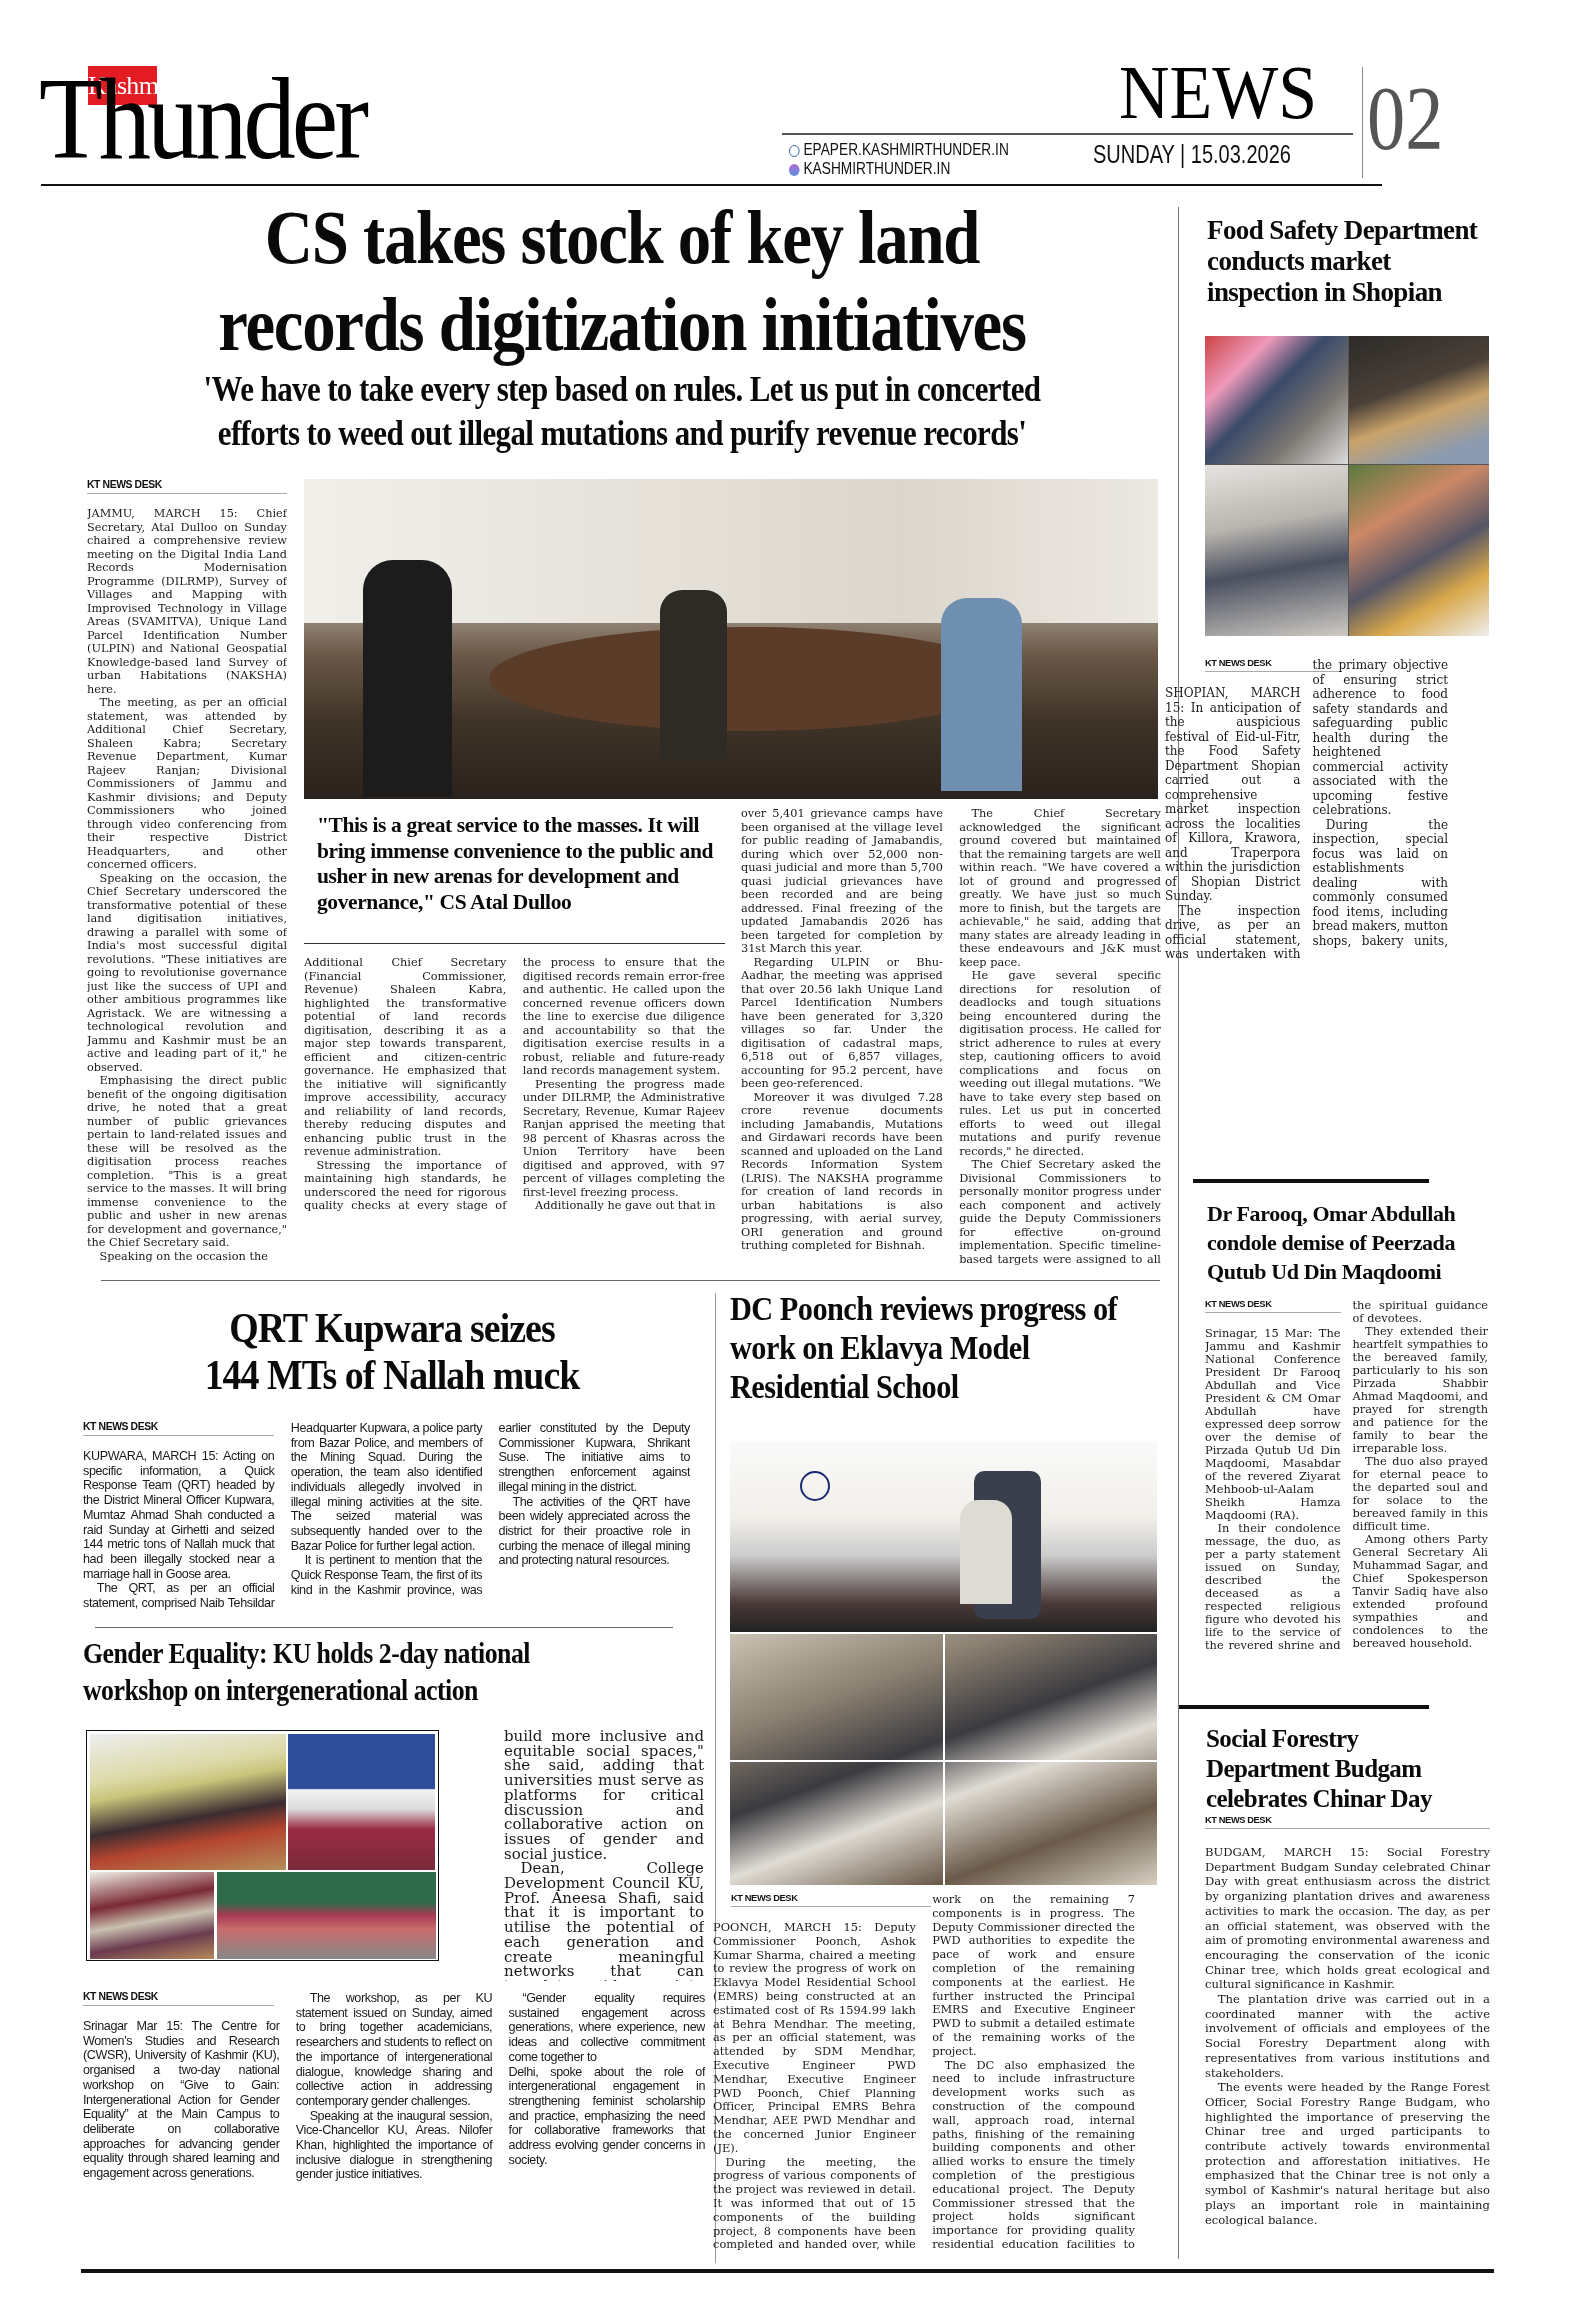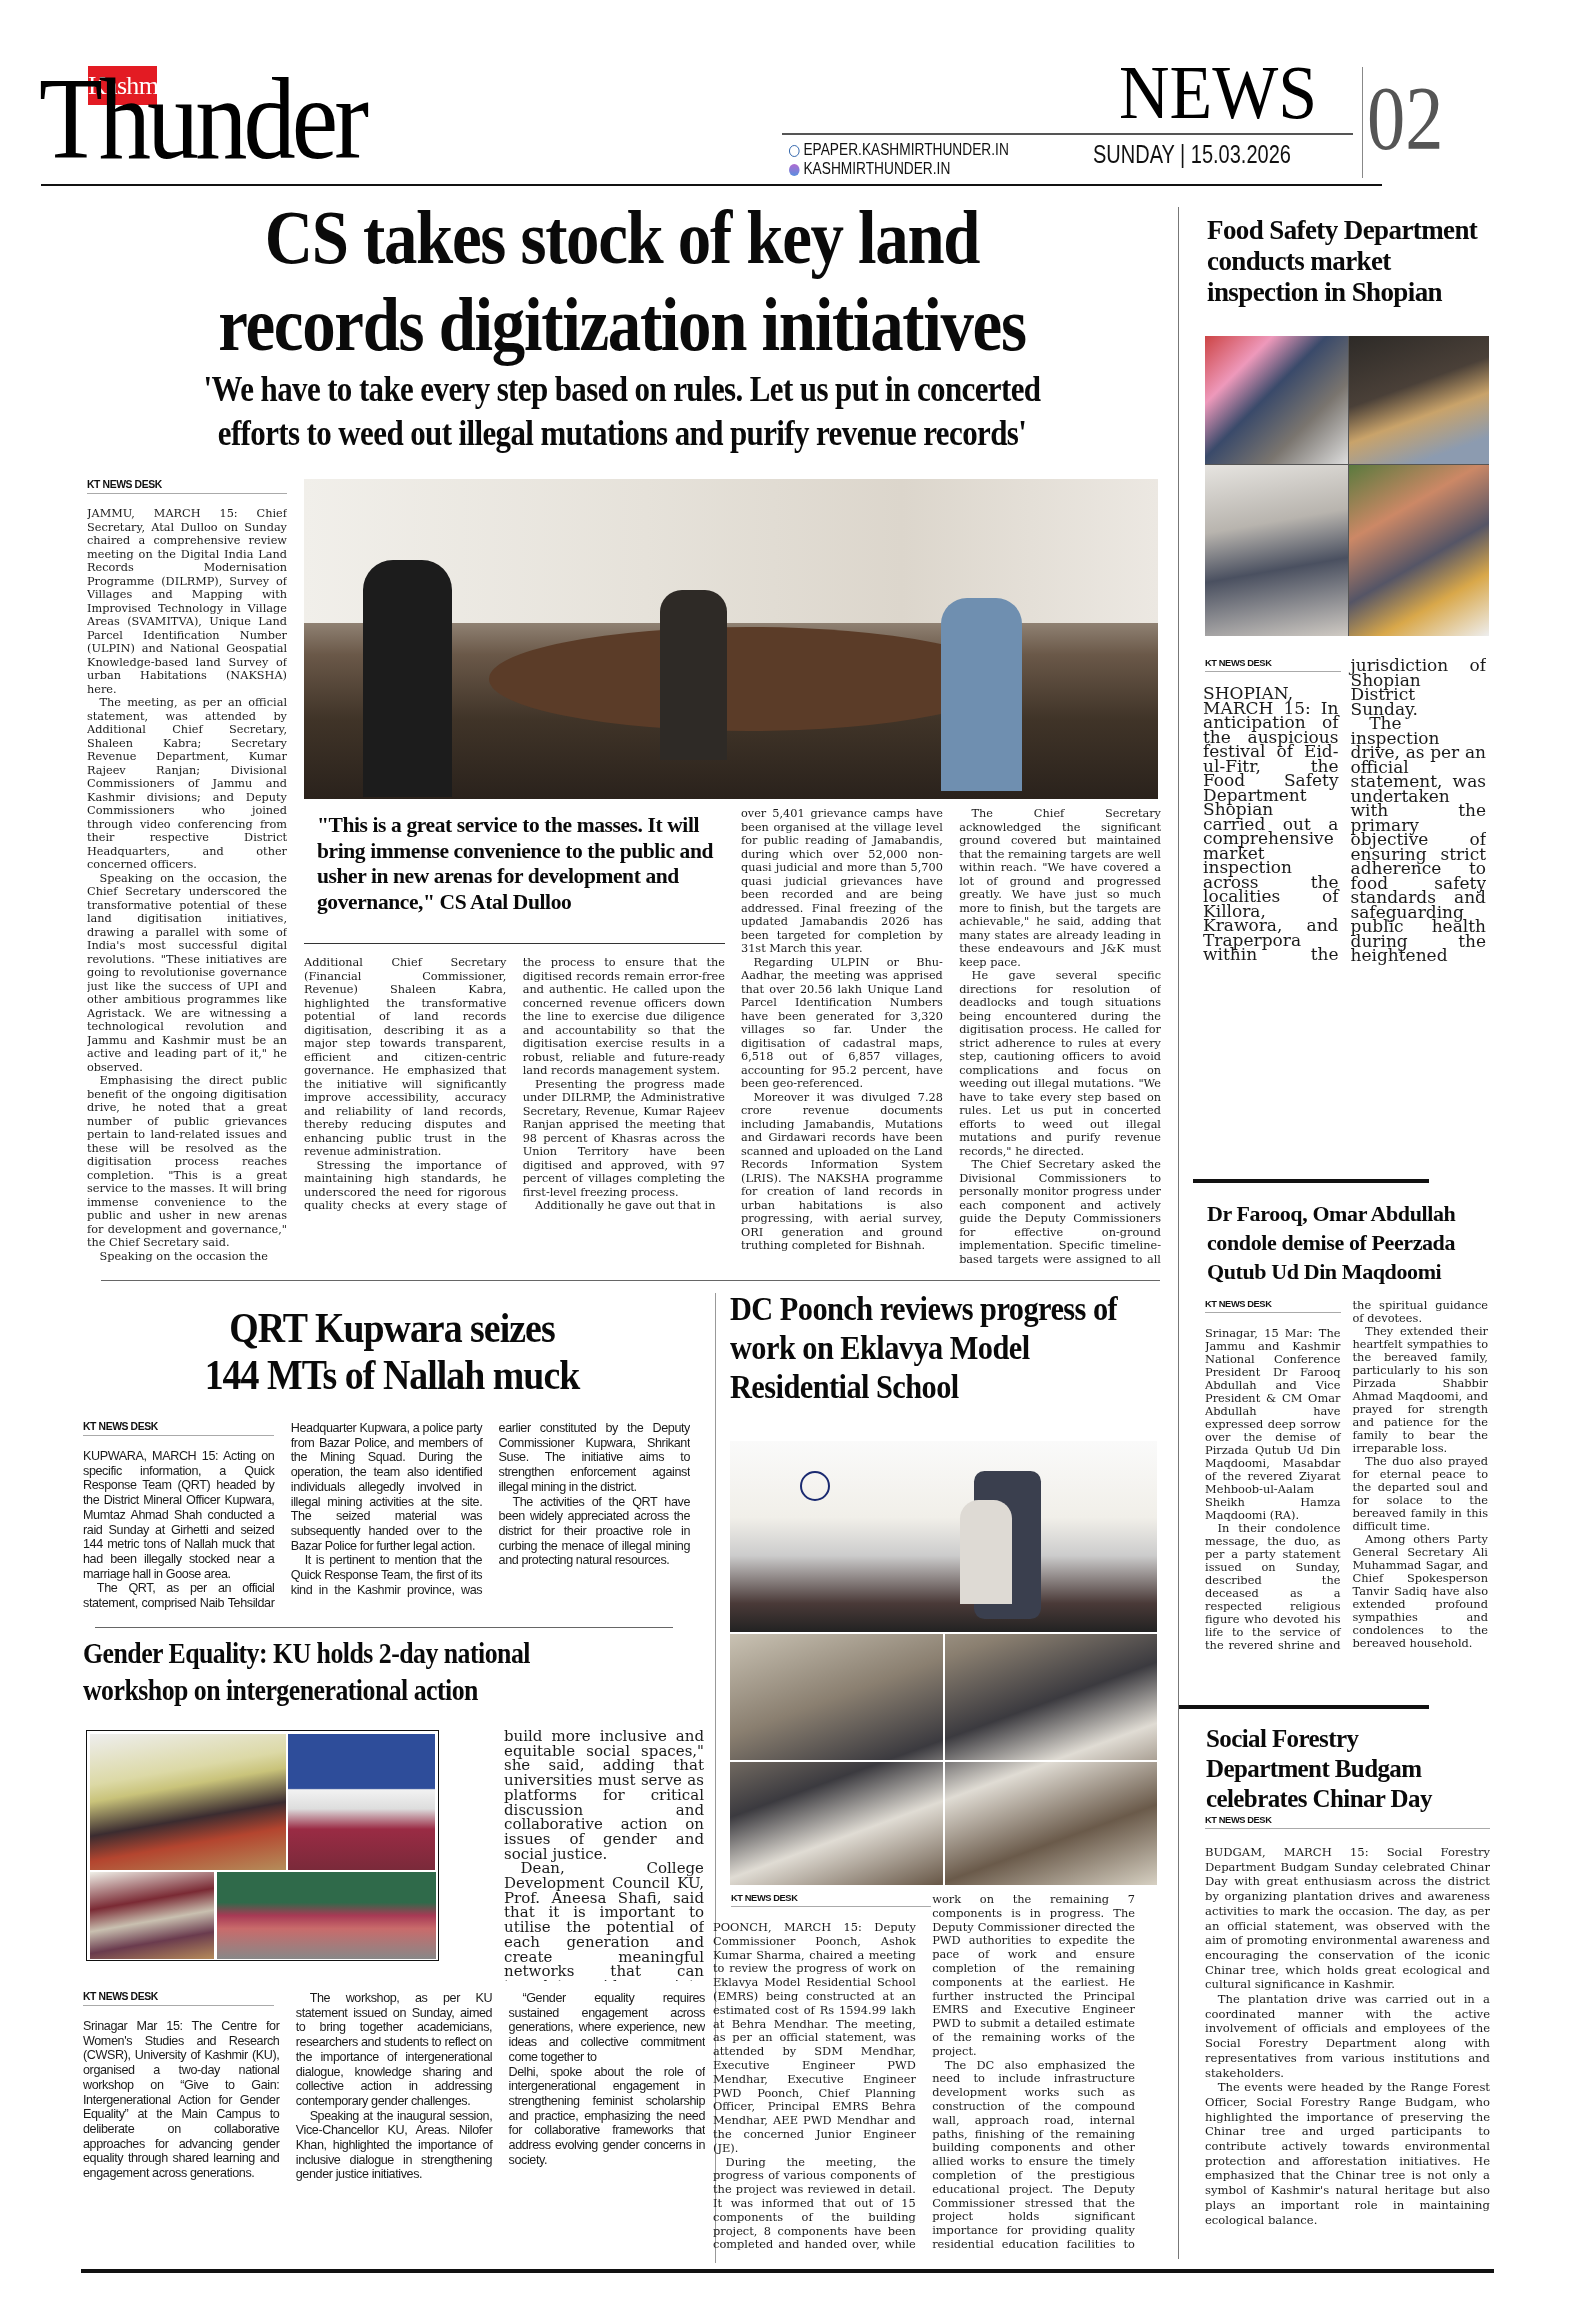--- a/index.html
+++ b/index.html
@@ -98,21 +98,21 @@
   <div class="photo" style="left:1205px;top:336px;width:284px;height:300px;background:#555">
     <div class="abs" style="left:0;top:0;width:143px;height:128px;background:linear-gradient(135deg,#c44 0%,#e9b 25%,#3a4a6a 45%,#7a756f 70%,#ddd 100%)"></div>
     <div class="abs" style="left:144px;top:0;width:140px;height:128px;background:linear-gradient(160deg,#2d2a27 0%,#4a4038 40%,#c9a36a 60%,#8c9bb0 85%)"></div>
     <div class="abs" style="left:0;top:129px;width:143px;height:171px;background:linear-gradient(170deg,#e6e4e0 0%,#b8b4ae 35%,#4a5060 60%,#cfcac3 100%)"></div>
     <div class="abs" style="left:144px;top:129px;width:140px;height:171px;background:linear-gradient(150deg,#5a7a3e 0%,#c86 30%,#556 55%,#d9a84a 75%,#eee 100%)"></div>
 
   </div>
   <div class="abs" style="left:1205px;top:658px;width:136px">
     <div class="byline" style="font-size:9.3px">KT NEWS DESK</div>
   </div>
-  <div class="abs body-text" style="left:1203px;top:658px;width:283px;height:311px;overflow:hidden;column-count:2;column-gap:12px;font-size:17px;line-height:14.5px">
+  <div class="abs body-text" style="left:1165px;top:658px;width:283px;height:311px;overflow:hidden;column-count:2;column-gap:12px;font-size:12px;line-height:14.5px">
     <div style="height:28px"></div>
     <p class="first">SHOPIAN, MARCH 15: In anticipation of the auspicious festival of Eid-ul-Fitr, the Food Safety Department Shopian carried out a comprehensive market inspection across the localities of Killora, Krawora, and Traperpora within the jurisdiction of Shopian District Sunday.</p>
     <p>The inspection drive, as per an official statement, was undertaken with the primary objective of ensuring strict adherence to food safety standards and safeguarding public health during the heightened commercial activity associated with the upcoming festive celebrations.</p>
     <p>During the inspection, special focus was laid on establishments dealing with commonly consumed food items, including bread makers, mutton shops, bakery units, and vegetable vendors.</p>
     <p>The inspection team conducted a thorough scrutiny of food handling practices, storage conditions, and the quality of food items being offered for sale.</p>
 
   </div>
   <div class="rule" style="left:1193px;top:1179px;width:236px;height:4.4px"></div>
 </section>
 

